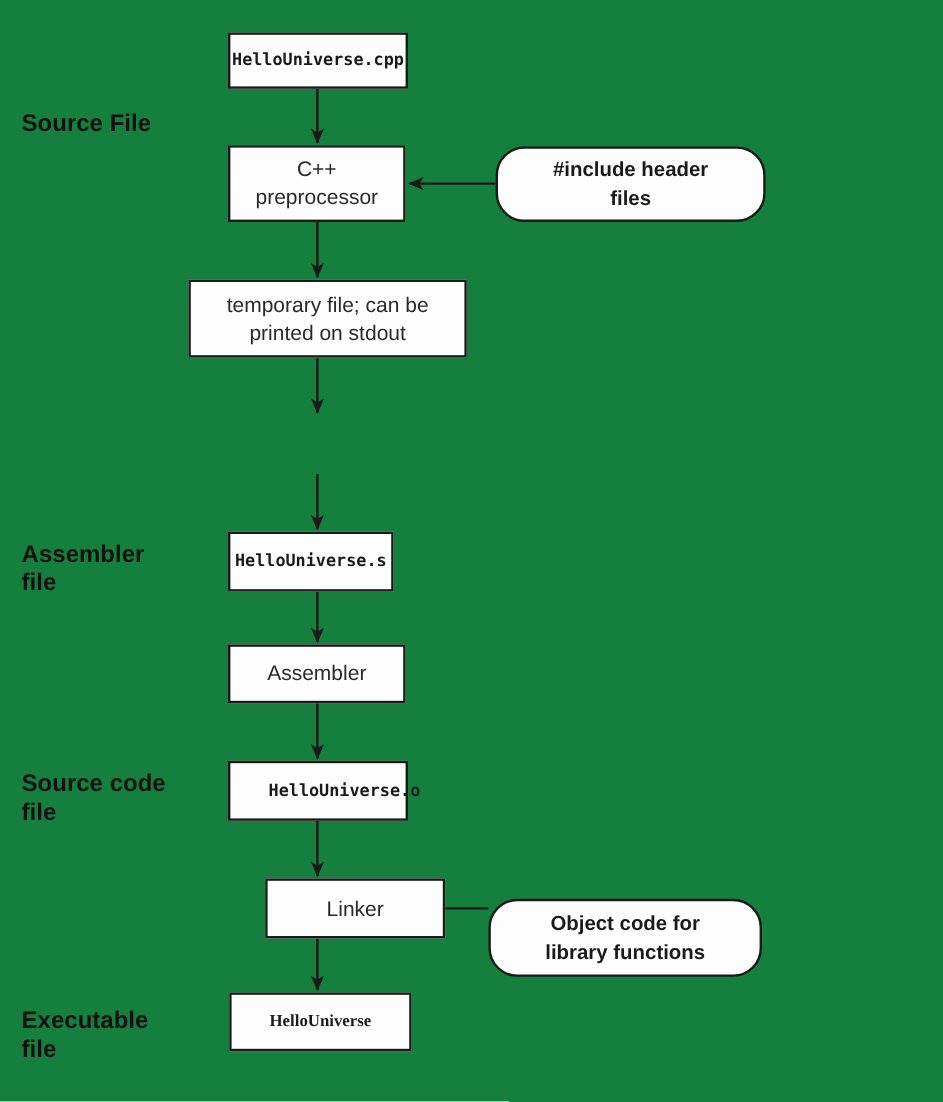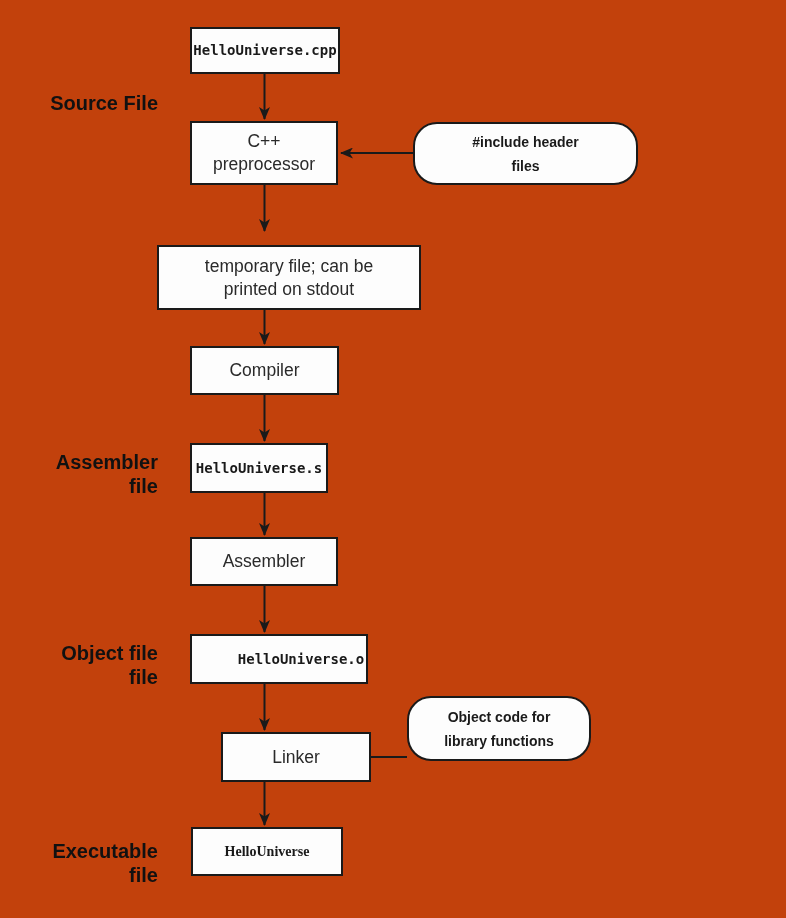--- a/index.html
+++ b/index.html
@@ -4,21 +4,21 @@
 <style>
   html, body {
     margin: 0;
     padding: 0;
     background: #ffffff;
   }
   .stage {
     position: relative;
     width: 786px;
     height: 918px;
-    background: #c2410c;
+    background: #15803d;
     font-family: "Liberation Sans", sans-serif;
     color: #1a1a1a;
     overflow: hidden;
   }
   .arrows {
     position: absolute;
     left: 0; top: 0;
     width: 786px; height: 918px;
   }
   .box {
@@ -38,30 +38,30 @@
     color: #2a2a2a;
   }
   .box.mono {
     font-family: "DejaVu Sans Mono", monospace;
     font-weight: bold;
     font-size: 14px;
     letter-spacing: 0px;
   }
   .box.note {
     font-weight: bold;
-    font-size: 14px;
+    font-size: 17px;
     line-height: 24px;
     border-radius: 24px;
   }
   .side-label {
     position: absolute;
     font-weight: bold;
     font-size: 20px;
     line-height: 24px;
-    text-align: right;
+    text-align: left;
     white-space: pre-line;
     color: #111;
   }
   .watermark {
     position: absolute;
     left: 618px;
     top: 876px;
     width: 160px;
     font-size: 17px;
     color: #c9c9c9;
@@ -92,47 +92,46 @@
       <line x1="413" y1="153" x2="341" y2="153" marker-end="url(#arrowhead)"></line>
       <line x1="407" y1="757" x2="341" y2="757" marker-end="url(#arrowhead)"></line>
     </g>
   </svg>
 
   <div class="box mono" style="left:190px; top:27px;  width:150px; height:47px;">HelloUniverse.cpp</div>
 
   <div class="box proc" style="left:190px; top:121px; width:148px; height:64px;">C++
 preprocessor</div>
 
-  <div class="box proc" style="left:157px; top:245px; width:264px; height:65px;">temporary file; can be
+  <div class="box proc" style="left:157px; top:233px; width:232px; height:65px;">temporary file; can be
 printed on stdout</div>
 
-  <div class="box proc" style="left:190px; top:346px; width:149px; height:49px;">Compiler</div>
 
   <div class="box mono" style="left:190px; top:443px; width:138px; height:50px;">HelloUniverse.s</div>
 
   <div class="box proc" style="left:190px; top:537px; width:148px; height:49px;">Assembler</div>
 
-  <div class="box mono" style="left:190px; top:634px; width:178px; height:50px;padding-left:44px;">HelloUniverse.o</div>
+  <div class="box mono" style="left:190px; top:634px; width:150px; height:50px;padding-left:44px;">HelloUniverse.o</div>
 
   <div class="box proc" style="left:189px; top:732px; width:150px; height:50px;margin-left:32px;">Linker</div>
 
   <div class="box mono" style="left:191px; top:827px; width:152px; height:49px;font-family:Liberation Serif, serif;">HelloUniverse</div>
 
   <div class="box note" style="left:413px; top:122px; width:225px; height:63px;">#include header
 files</div>
 
-  <div class="box note" style="left:407px; top:696px; width:184px; height:65px;">Object code for
+  <div class="box note" style="left:407px; top:749px; width:228px; height:65px;">Object code for
 library functions</div>
 
   <div class="side-label" style="left:18px; top:91px;  width:140px;">Source File</div>
 
   <div class="side-label" style="left:18px; top:450px; width:140px;">Assembler
 file</div>
 
-  <div class="side-label" style="left:18px; top:641px; width:140px;">Object file
+  <div class="side-label" style="left:18px; top:641px; width:140px;">Source code
 file</div>
 
   <div class="side-label" style="left:18px; top:839px; width:140px;">Executable
 file</div>
 
   <div class="watermark">@稀土掘金技术社区</div>
 
 </div>
 
 </body></html>

